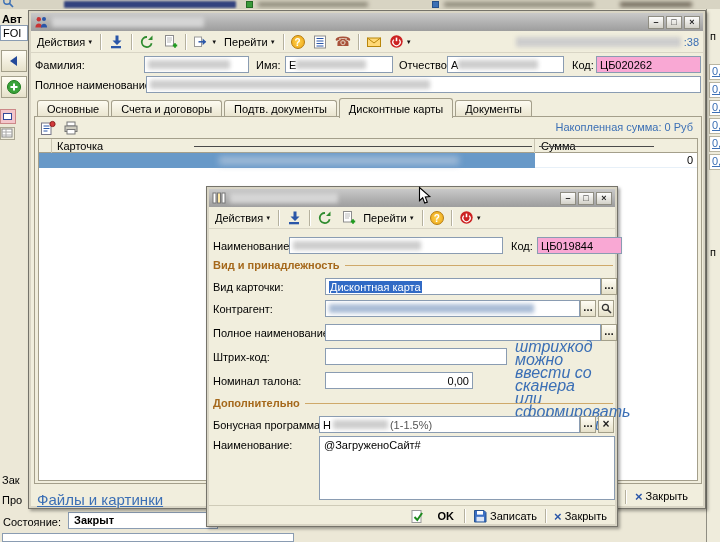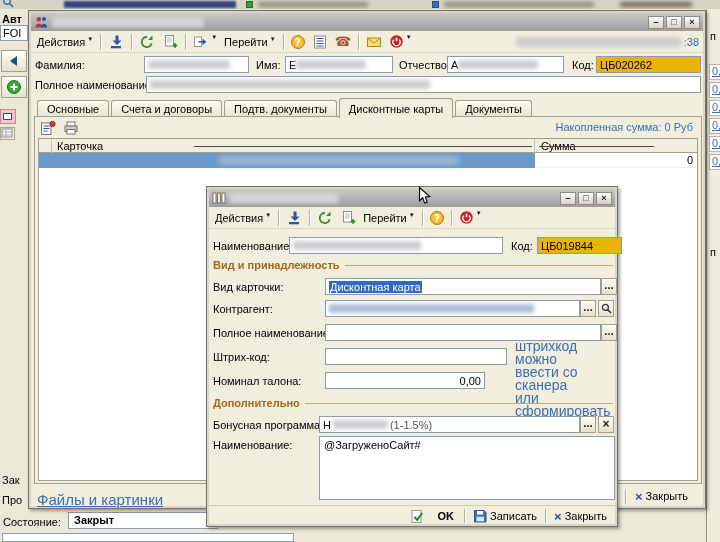--- a/index.html
+++ b/index.html
@@ -10,27 +10,27 @@
   .win{position:absolute;background:#f1eedd;border:1px solid #75736a;box-shadow:2px 2px 3px rgba(0,0,0,.35), inset 0 0 0 2px #d9d5c5;}
   .titlebar{position:absolute;left:2px;right:2px;top:2px;height:18px;background:linear-gradient(#c9c9c9,#9d9d9d);display:flex;align-items:center;gap:4px;padding:0 3px;}
   .winbtn{width:16px;height:13px;background:linear-gradient(#fdfdfd,#d3d1c8);border:1px solid #8f8d82;font-size:9px;line-height:10px;text-align:center;color:#222;font-weight:bold;}
   .winbtns{margin-left:auto;display:flex;gap:2px;}
   
   .blur{display:inline-block;background:#cdcdcd;filter:blur(2px);border-radius:1px;}
   .blur.blue{background:#a9bcd6;}
   .blur.navy{background:#33437e;filter:blur(1px);}
   
   .tbar{position:absolute;display:flex;align-items:center;gap:3px;padding:0 4px;height:22px;}
-  .tbtn{display:flex;align-items:flex-start;gap:2px;padding:1px 2px;cursor:default;}
+  .tbtn{display:flex;align-items:center;gap:2px;padding:1px 2px;cursor:default;}
   .sep{width:1px;height:16px;background:#b5b19e;box-shadow:1px 0 0 #fff;margin:0 2px;}
   .dd{font-size:6px;color:#111;line-height:6px;}
   .help{width:14px;height:14px;border-radius:50%;background:radial-gradient(#ffd34e,#eda515);border:1px solid #b57d10;color:#fff;font-weight:bold;font-size:10px;line-height:13px;text-align:center;}
   
   .input{position:absolute;background:#fff;border:1px solid #8a9cb2;height:17px;display:flex;align-items:center;padding:0 3px;overflow:hidden;}
-  .input.flat{background:#eab308;}
+  .input.flat{background:#f9a8d4;}
   .lbl{position:absolute;white-space:nowrap;}
   .ellip{position:absolute;width:16px;height:17px;background:linear-gradient(#fffdf4,#e6e1ca);border:1px solid #a39f8a;text-align:center;line-height:13px;font-weight:bold;font-size:10px;}
   .section{position:absolute;color:#a5681b;font-weight:bold;display:flex;align-items:center;gap:5px;}
   .section .rule{flex:1;border-top:1px solid #cfa96a;height:0;}
   .bluetext{color:#3b6fb5;}
   .link{color:#3b6fb5;text-decoration:underline;white-space:nowrap;}
   
   .tabs{position:absolute;display:flex;align-items:flex-end;gap:2px;}
   .tab{background:linear-gradient(#fdfbf1,#e9e4ce);border:1px solid #a49f8b;border-bottom:none;border-radius:3px 3px 0 0;padding:2px 9px 2px 9px;height:17px;white-space:nowrap;}
   .tab.active{background:#f1eedd;height:20px;padding-top:4px;margin-bottom:-1px;z-index:5;position:relative;}
@@ -405,29 +405,29 @@
           <path d="M6.6 6.6L10 10" stroke="#333" stroke-width="1.5"></path>
         </svg></span>
   </span>
 
   <span class="lbl" style="left:6px;top:140px;">Полное наименование:</span>
   <div class="input" style="left:118px;top:137px;width:276px;"></div>
   <span class="ellip" style="left:394px;top:137px;">…</span>
 
   <span class="lbl" style="left:6px;top:164px;text-align:right;">Штрих-код:</span>
   <div class="input" style="left:118px;top:161px;width:182px;"></div>
-  <div class="abs bluetext" style="left:308px;top:153px;width:100px;font-size:14px;line-height:13px;">
+  <div class="abs bluetext" style="left:308px;top:153px;width:100px;font-size:16px;line-height:13px;font-style:italic;">
     <div>штрихкод можно</div>
     <div>ввести со сканера</div>
     <div>или сформировать</div>
     <div>уникальный</div>
   </div>
 
   <span class="lbl" style="left:6px;top:188px;">Номинал талона:</span>
-  <div class="input" style="left:118px;top:185px;width:160px;justify-content:flex-end;">
+  <div class="input" style="left:118px;top:185px;width:148px;justify-content:flex-end;">
       <span>0,00</span>
     </div>
 
   <div class="section" style="left:6px;top:210px;width:400px;">
     <span>Дополнительно</span>
       <span class="rule"></span>
   </div>
 
   <span class="lbl" style="left:6px;top:232px;">Бонусная программа:</span>
   <div class="input" style="left:112px;top:229px;width:261px;gap:2px;">

